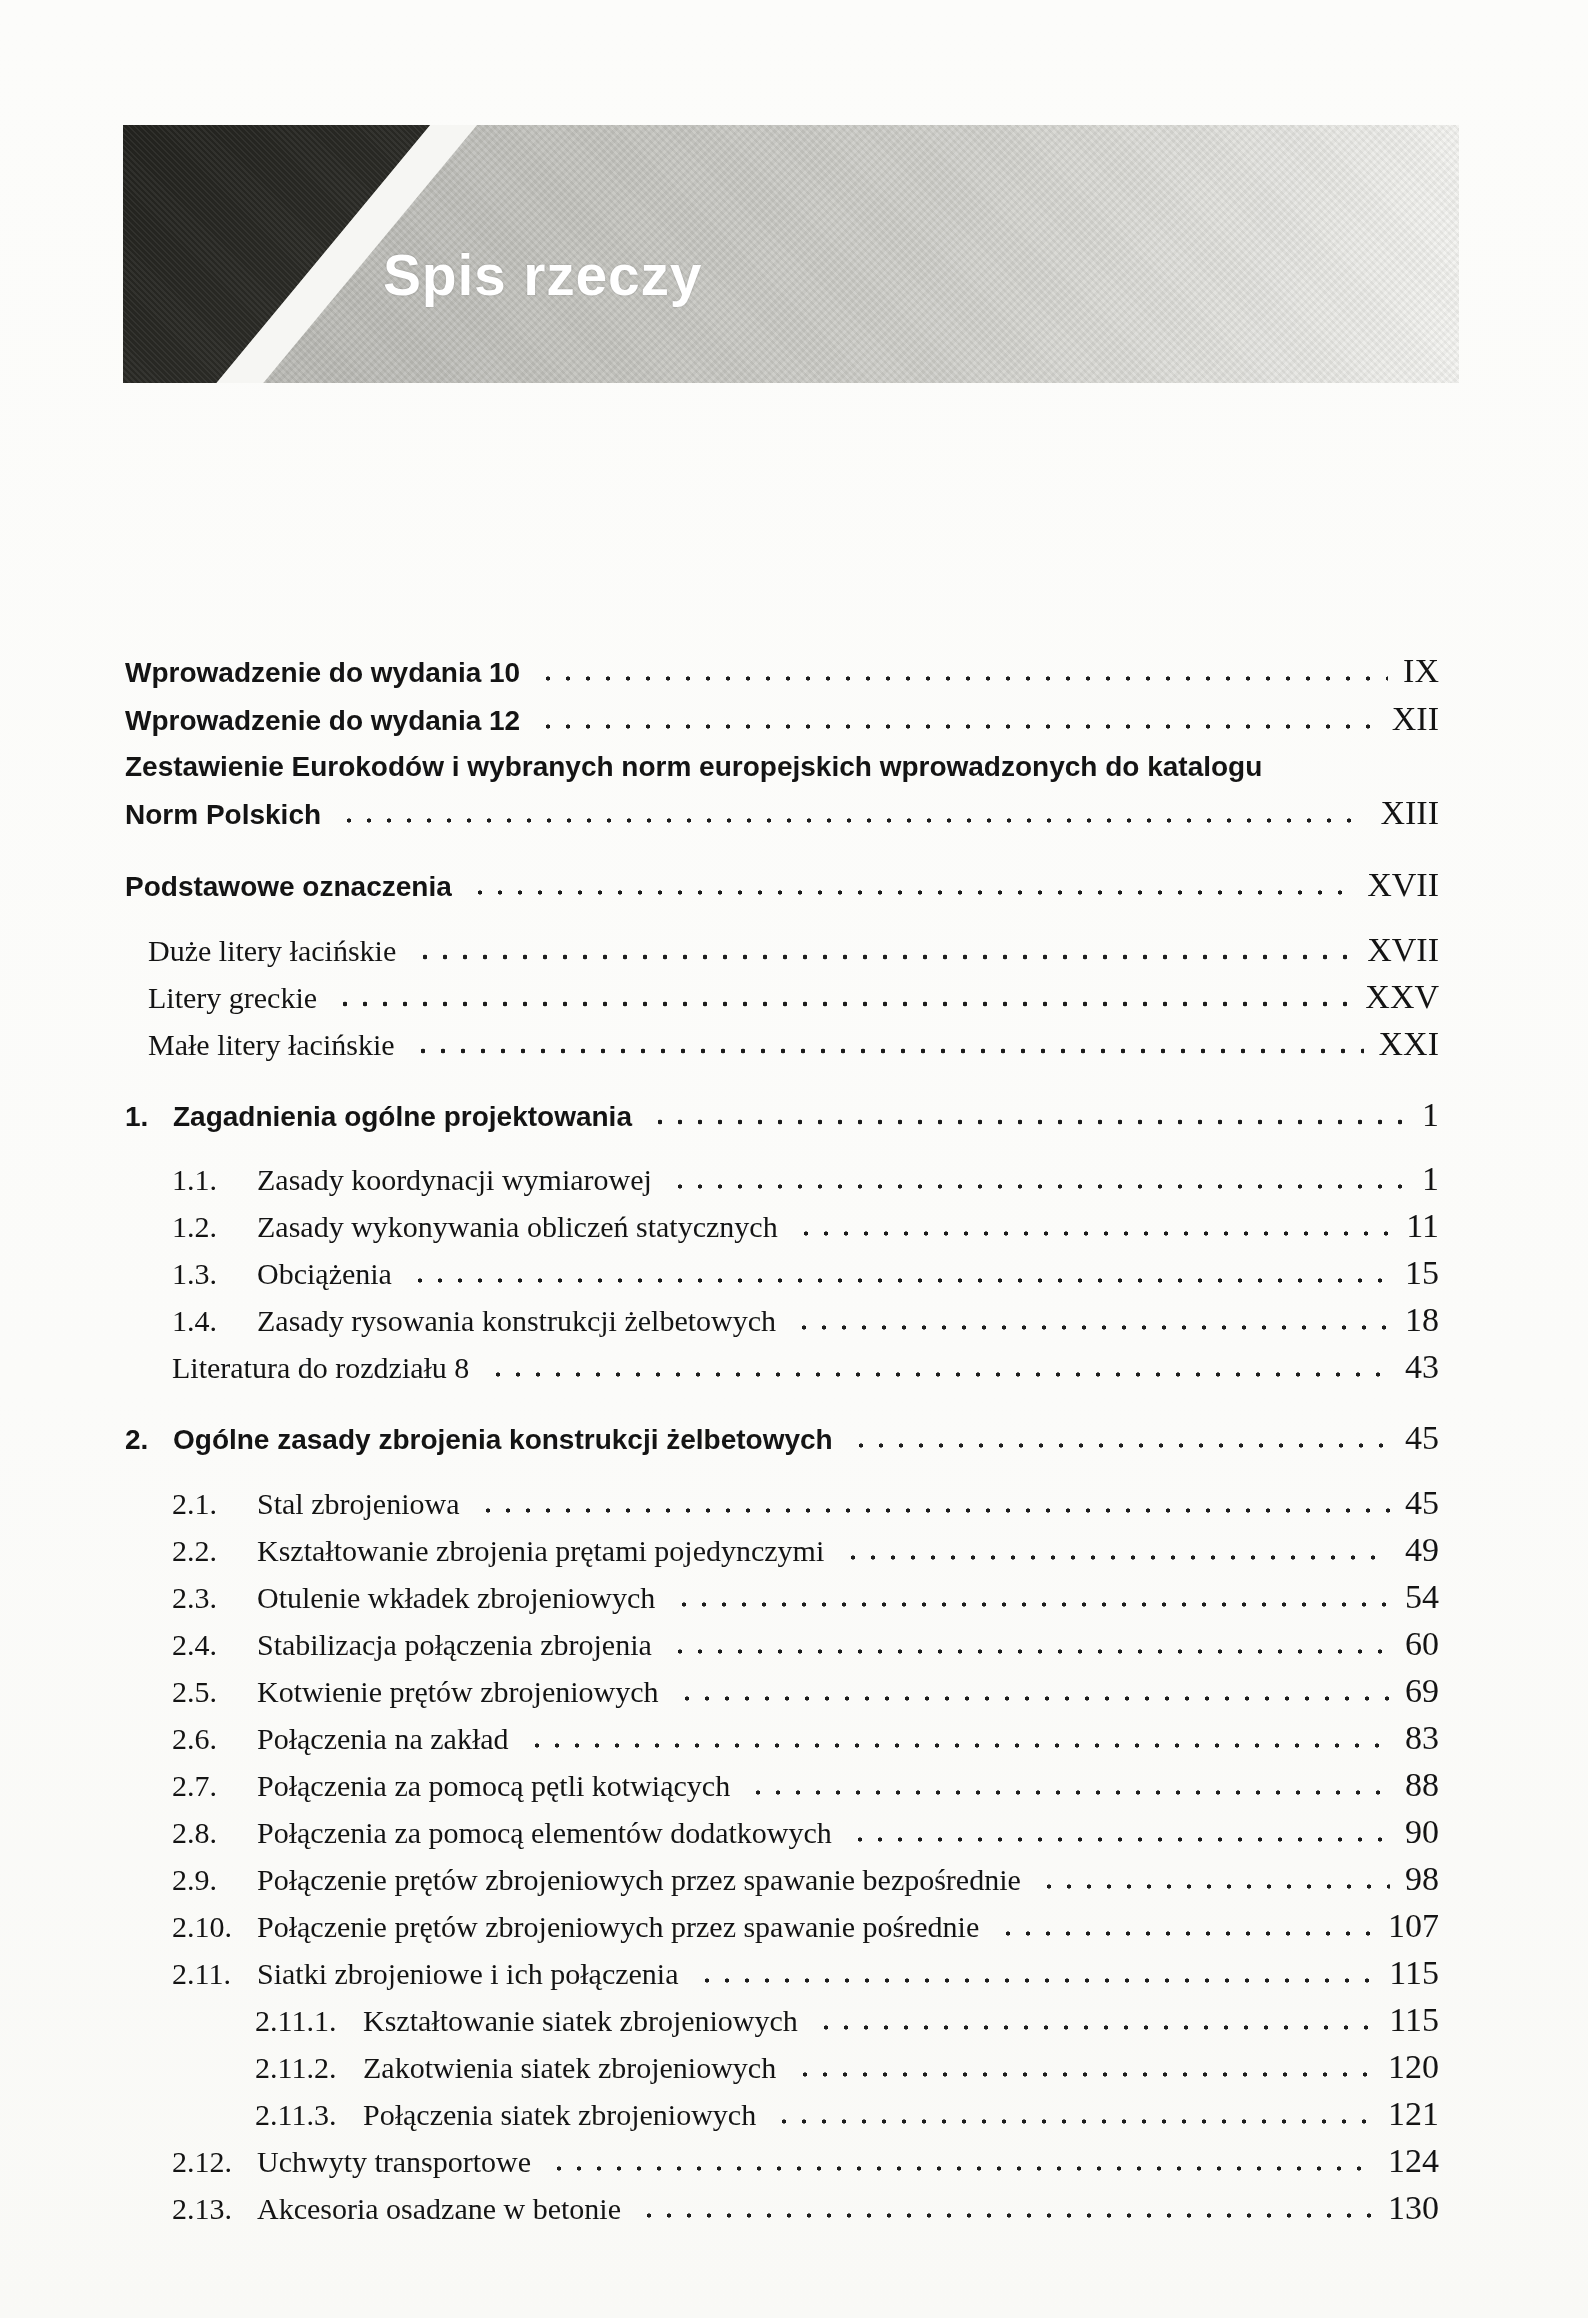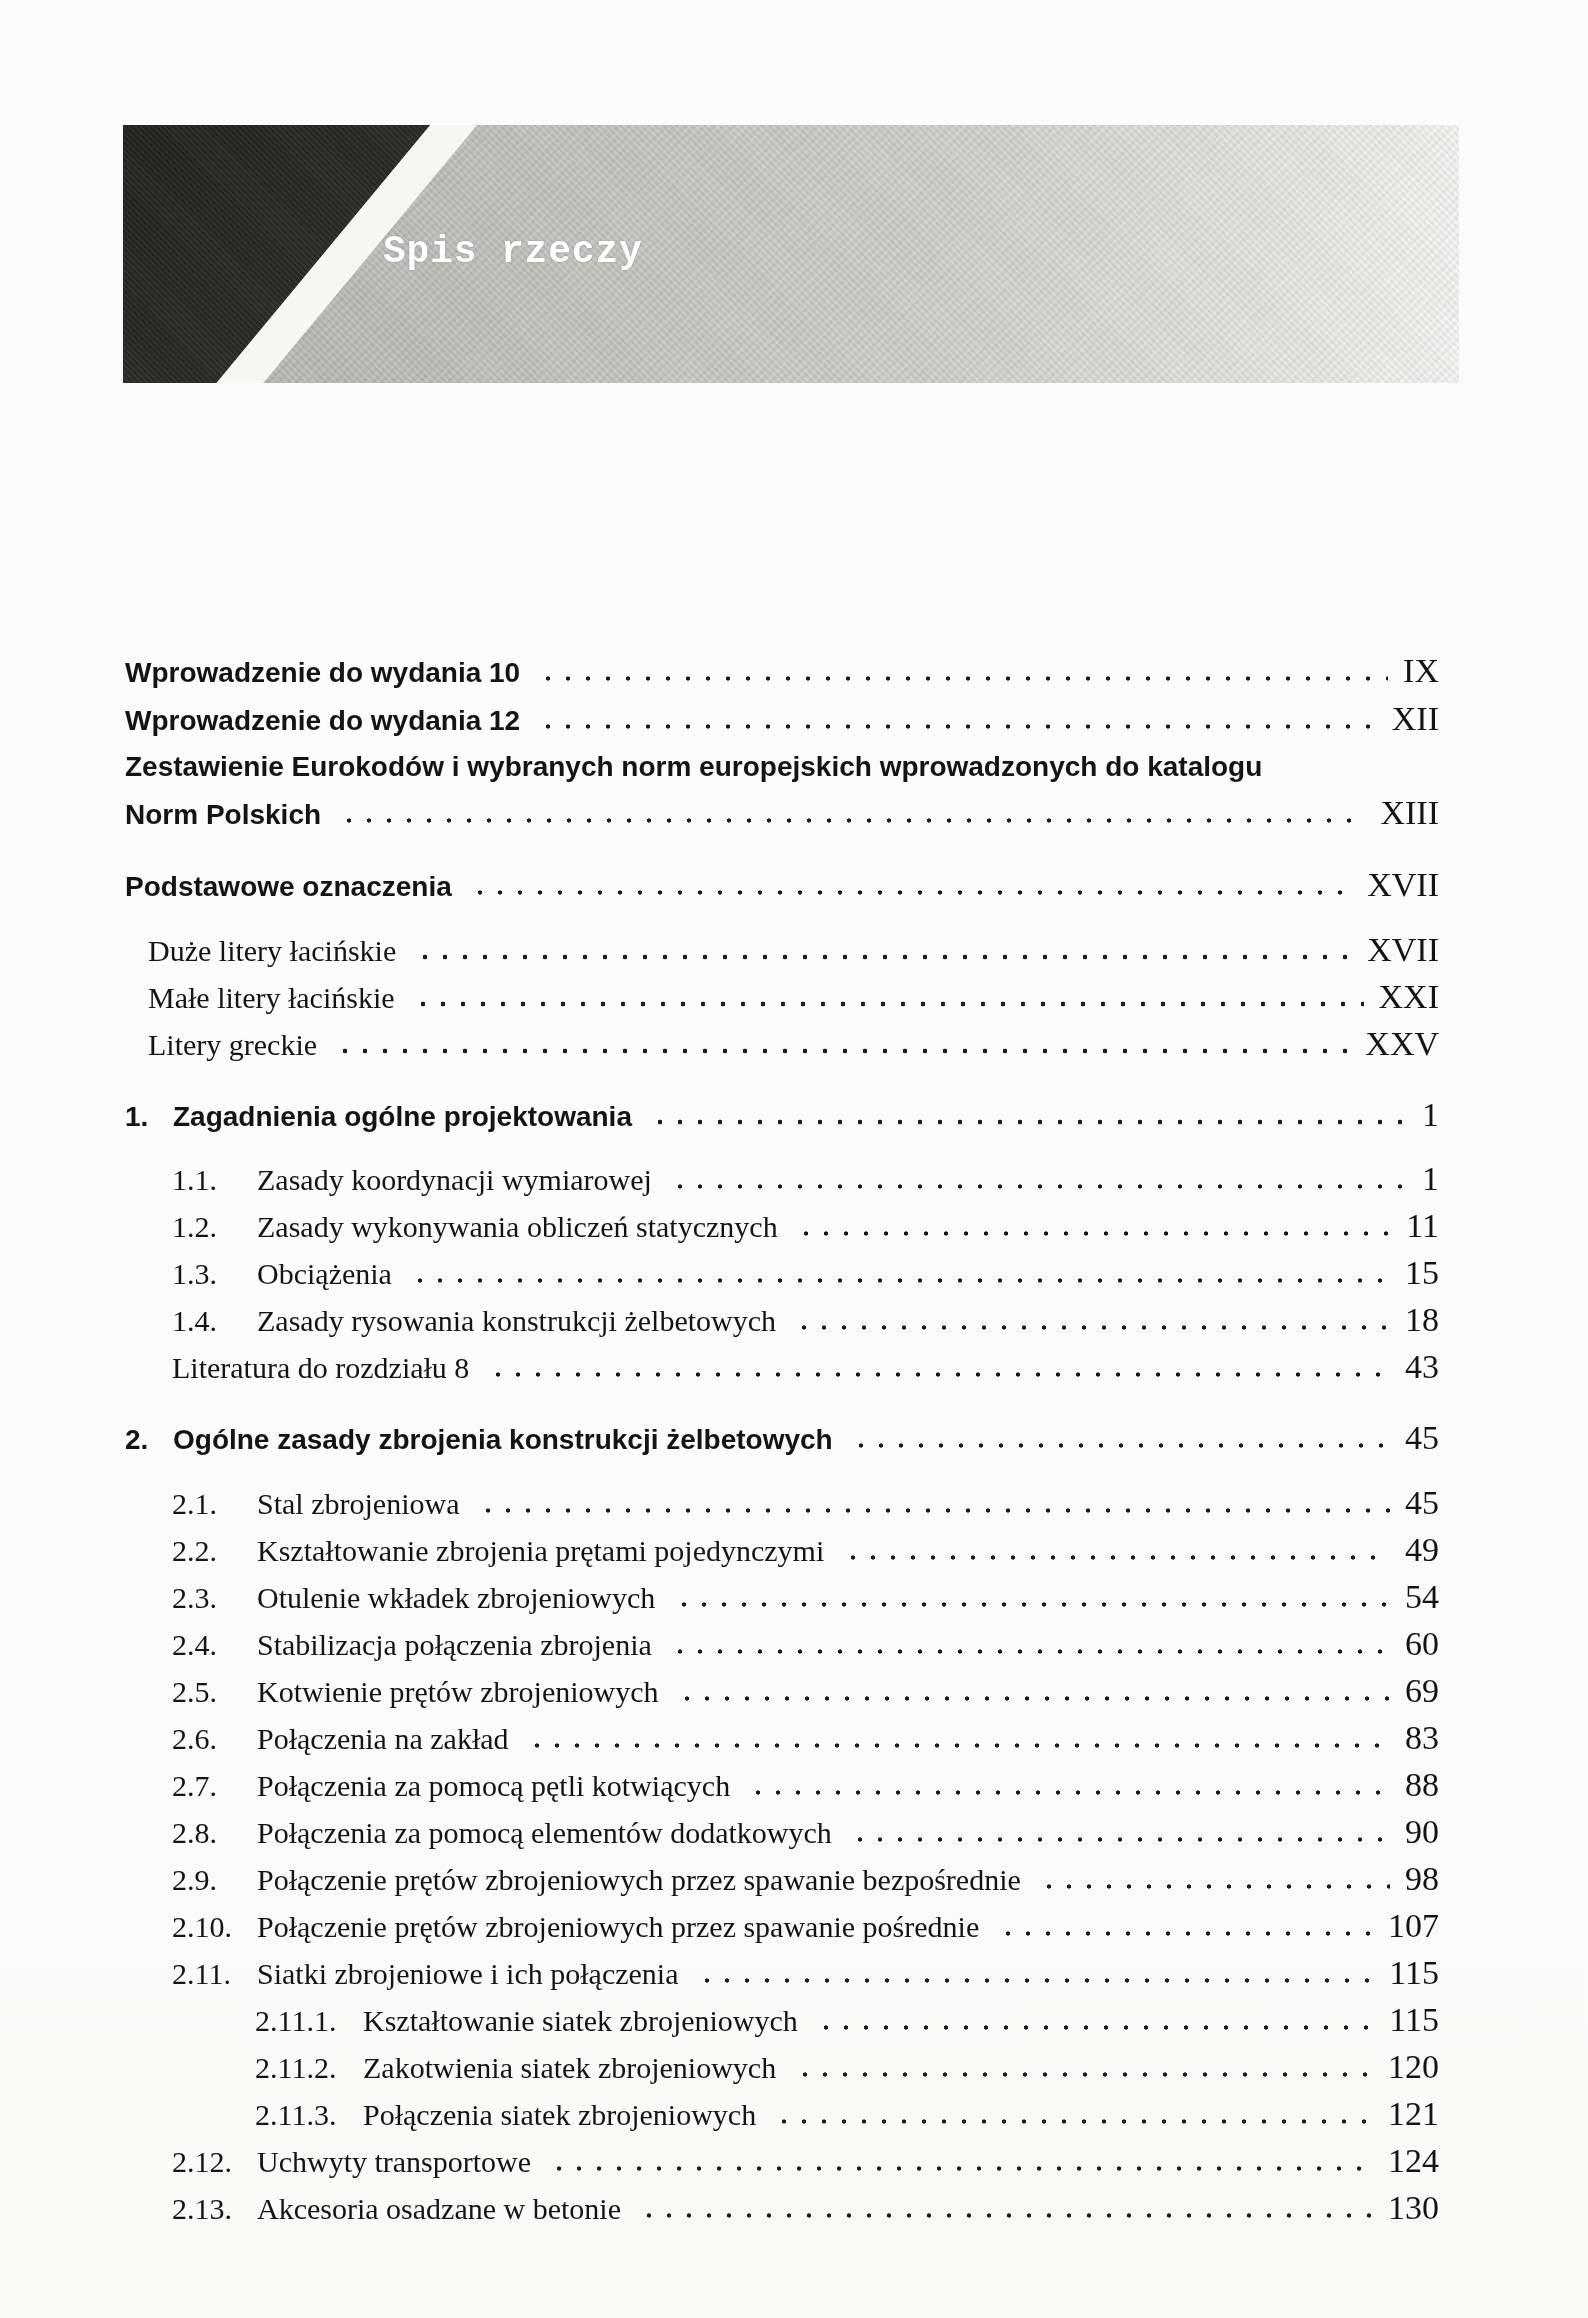--- a/index.html
+++ b/index.html
@@ -29,23 +29,23 @@
     background:
       repeating-linear-gradient(45deg, rgba(255,255,255,0.06) 0 1.7px, transparent 1.7px 4.2px),
       linear-gradient(135deg, #22221e 0%, #3a3a34 70%, #4a4a42 100%);
     clip-path: polygon(0 0, 23% 0, 7% 100%, 0 100%);
   }
   .banner-stripe {
     position:absolute; inset:0; background:#f6f6f3;
     clip-path: polygon(23% 0, 26.5% 0, 10.5% 100%, 7% 100%);
   }
   .banner-title {
-    position:absolute; left:260px; top:105px;
-    font-family:Liberation Mono, monospace;
-    font-weight:bold; font-size:38px; letter-spacing:0.8px;
+    position:absolute; left:260px; top:117px;
+    font-family:Liberation Sans, sans-serif;
+    font-weight:bold; font-size:57px; letter-spacing:0.8px;
     color:#ffffff;
     text-shadow:0 0 1.7px rgba(40,40,40,.35);
   }
 
   
   .toc {
     position:absolute; left:125px; top:648px; width:1314px;
   }
   .toc-row {
     display:flex; align-items:baseline;
@@ -124,28 +124,28 @@
         <span class="label">Podstawowe oznaczenia</span>
         <span class="dots"></span>
         <span class="pagenum">XVII</span>
       </div>
       <div class="toc-row item gap-small">
         <span class="label">Duże litery łacińskie</span>
         <span class="dots"></span>
         <span class="pagenum">XVII</span>
       </div>
       <div class="toc-row item">
+        <span class="label">Litery greckie</span>
+        <span class="dots"></span>
+        <span class="pagenum">XXV</span>
+      </div>
+      <div class="toc-row item">
         <span class="label">Małe litery łacińskie</span>
         <span class="dots"></span>
         <span class="pagenum">XXI</span>
-      </div>
-      <div class="toc-row item">
-        <span class="label">Litery greckie</span>
-        <span class="dots"></span>
-        <span class="pagenum">XXV</span>
       </div>
       <div class="toc-row chapter gap-large">
         <span class="num">1.</span>
         <span class="label">Zagadnienia ogólne projektowania</span>
         <span class="dots"></span>
         <span class="pagenum">1</span>
       </div>
       <div class="toc-row sub gap-small">
         <span class="num">1.1.</span>
         <span class="label">Zasady koordynacji wymiarowej</span>

